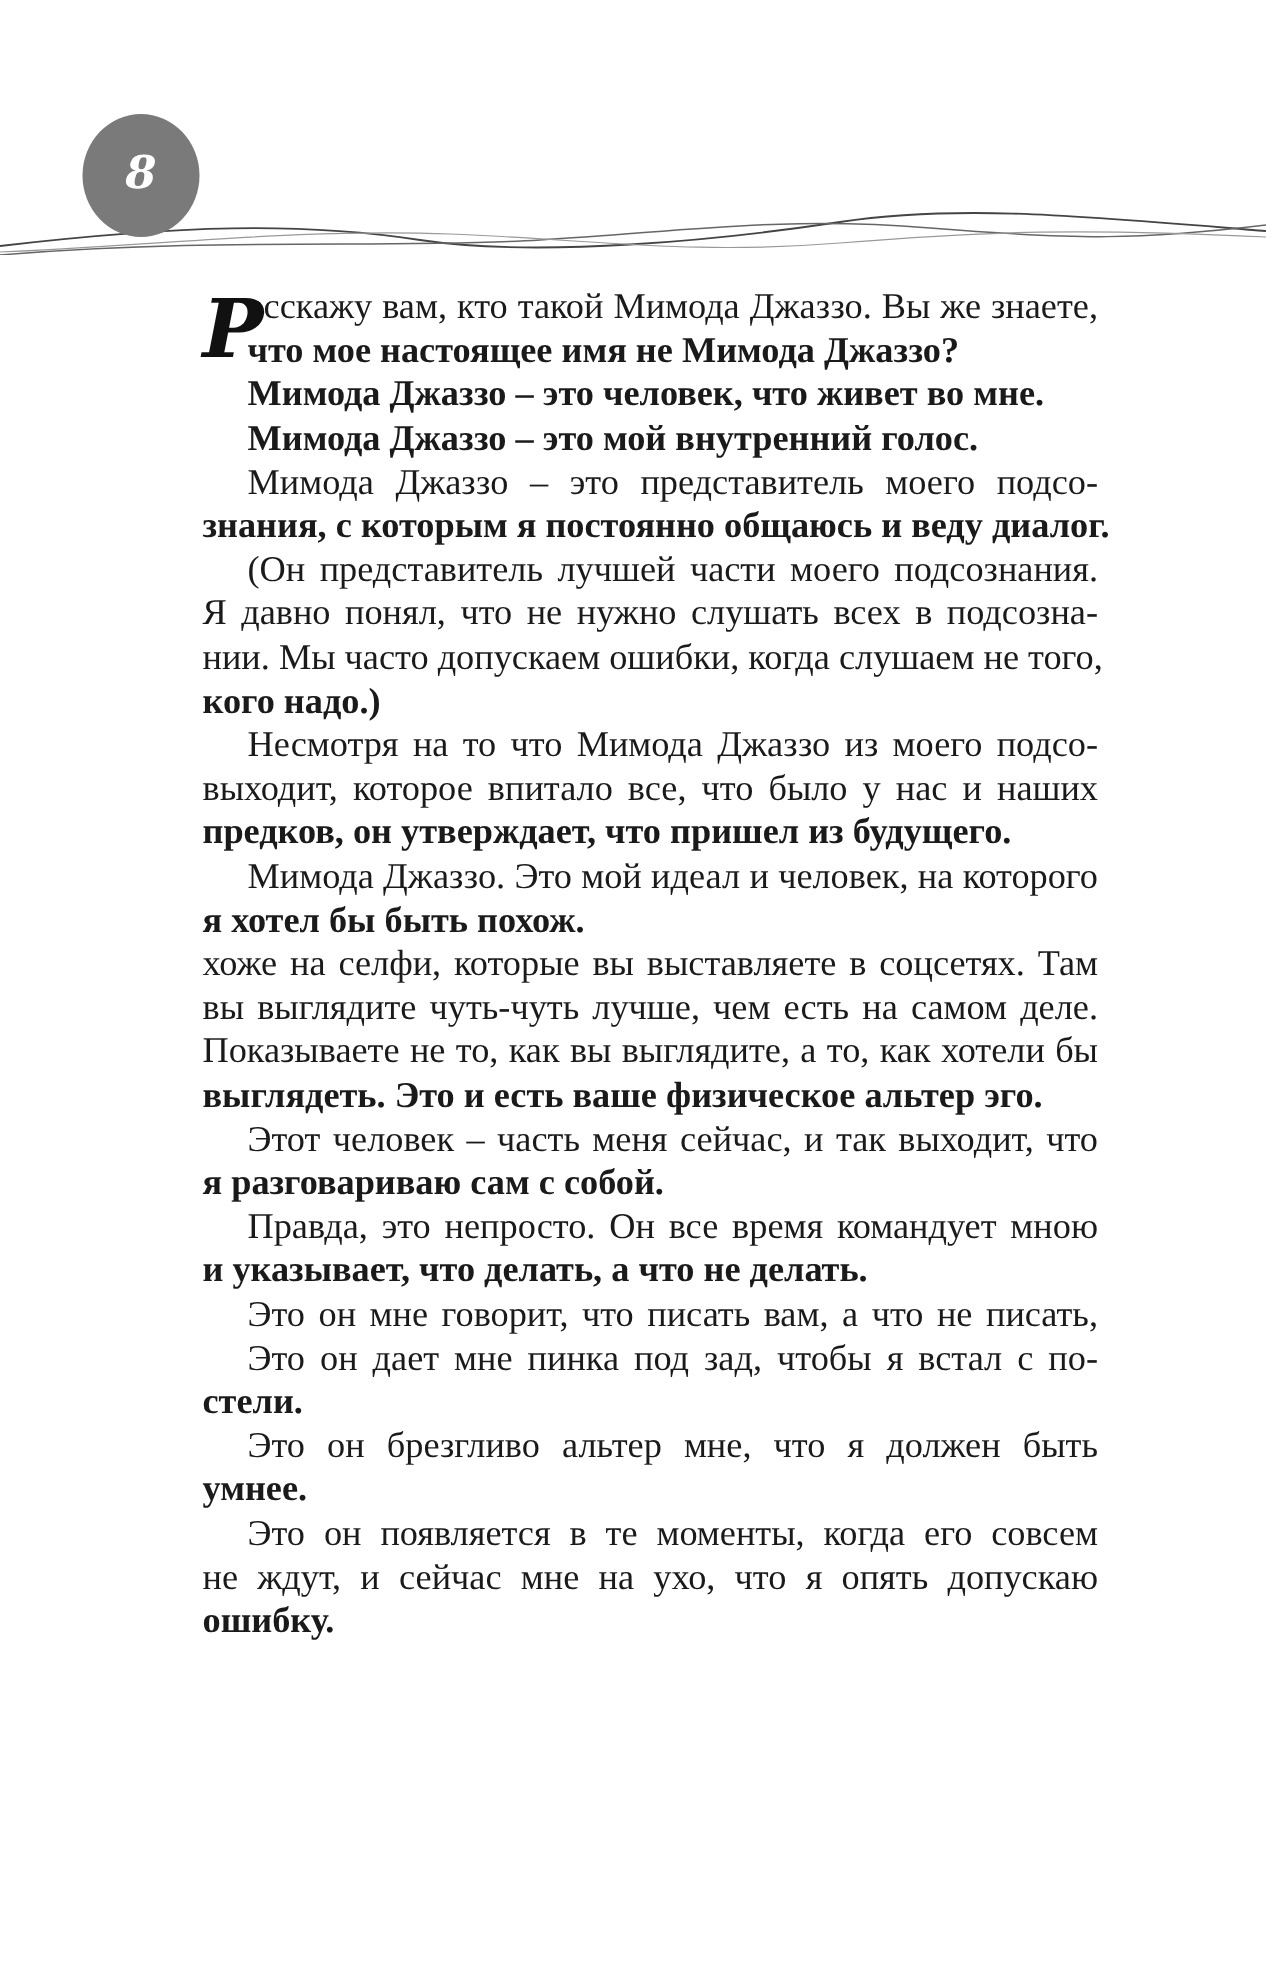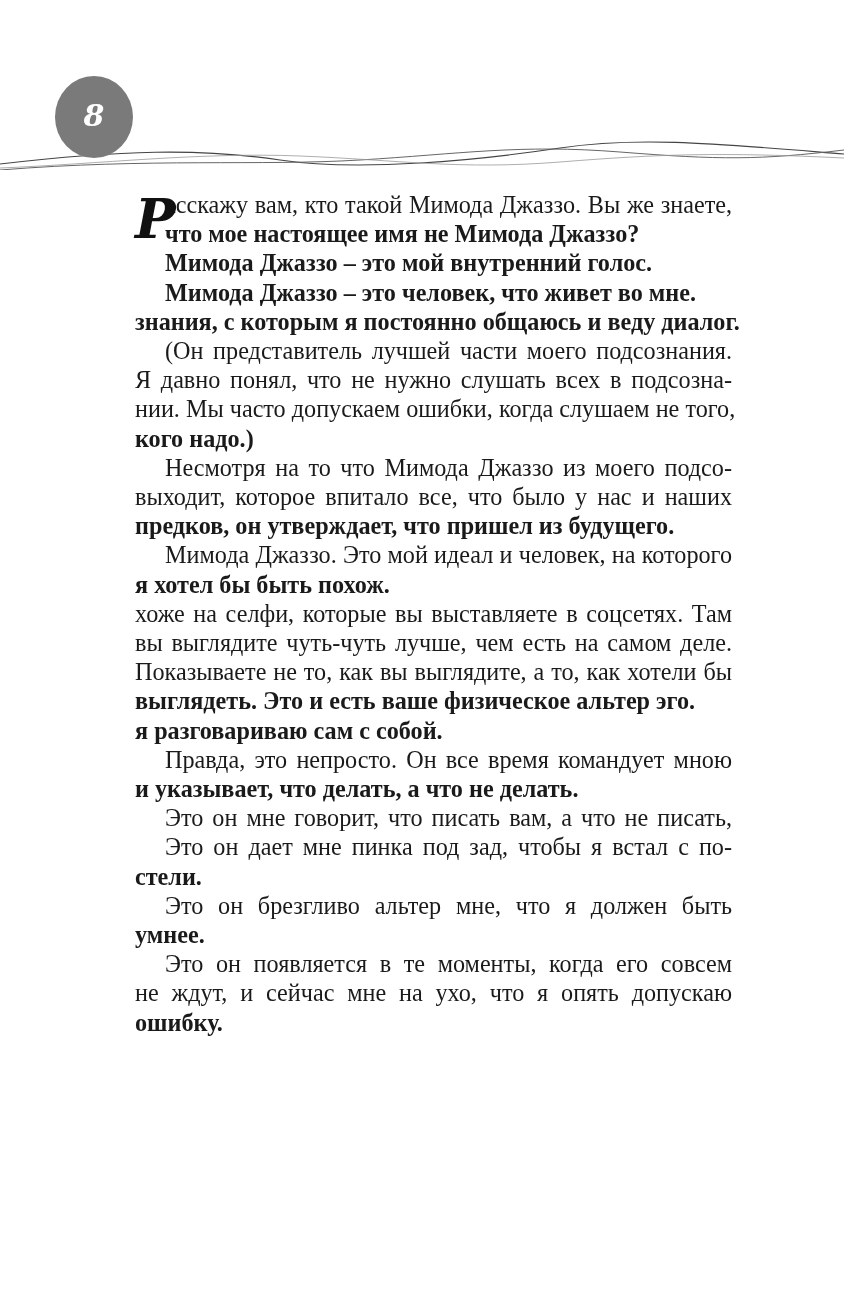--- a/index.html
+++ b/index.html
@@ -45,42 +45,44 @@
     <div class="page-number">8</div>
   </div>
 </div>
 
 <div class="body-text">
   <span class="dropcap">Р</span>
 
   <span class="line dropcap-first">асскажу вам, кто такой Мимода Джаззо. Вы же знаете,</span>
   <span class="line last dropcap-first">что мое настоящее имя не Мимода Джаззо?</span>
 
+  <span class="line last indent">Мимода Джаззо – это человек, что живет во мне.</span>
   <span class="line last indent">Мимода Джаззо – это мой внутренний голос.</span>
-  <span class="line last indent">Мимода Джаззо – это человек, что живет во мне.</span>
 
+  <span class="line indent">Мимода Джаззо – это представитель моего подсо-</span>
   <span class="line last">знания, с которым я постоянно общаюсь и веду диалог.</span>
 
   <span class="line indent">(Он представитель лучшей части моего подсознания.</span>
   <span class="line">Я давно понял, что не нужно слушать всех в подсозна-</span>
   <span class="line">нии. Мы часто допускаем ошибки, когда слушаем не того,</span>
   <span class="line last">кого надо.)</span>
 
   <span class="line indent">Несмотря на то что Мимода Джаззо из моего подсо-</span>
   <span class="line">выходит, которое впитало все, что было у нас и наших</span>
   <span class="line last">предков, он утверждает, что пришел из будущего.</span>
 
   <span class="line indent">Мимода Джаззо. Это мой идеал и человек, на которого</span>
   <span class="line last">я хотел бы быть похож.</span>
 
   <span class="line">хоже на селфи, которые вы выставляете в соцсетях. Там</span>
   <span class="line">вы выглядите чуть-чуть лучше, чем есть на самом деле.</span>
   <span class="line">Показываете не то, как вы выглядите, а то, как хотели бы</span>
   <span class="line last">выглядеть. Это и есть ваше физическое альтер эго.</span>
 
+  <span class="line indent">Этот человек – часть меня сейчас, и так выходит, что</span>
   <span class="line last">я разговариваю сам с собой.</span>
 
   <span class="line indent">Правда, это непросто. Он все время командует мною</span>
   <span class="line last">и указывает, что делать, а что не делать.</span>
 
   <span class="line indent">Это он мне говорит, что писать вам, а что не писать,</span>
 
   <span class="line indent">Это он дает мне пинка под зад, чтобы я встал с по-</span>
   <span class="line last">стели.</span>
 

